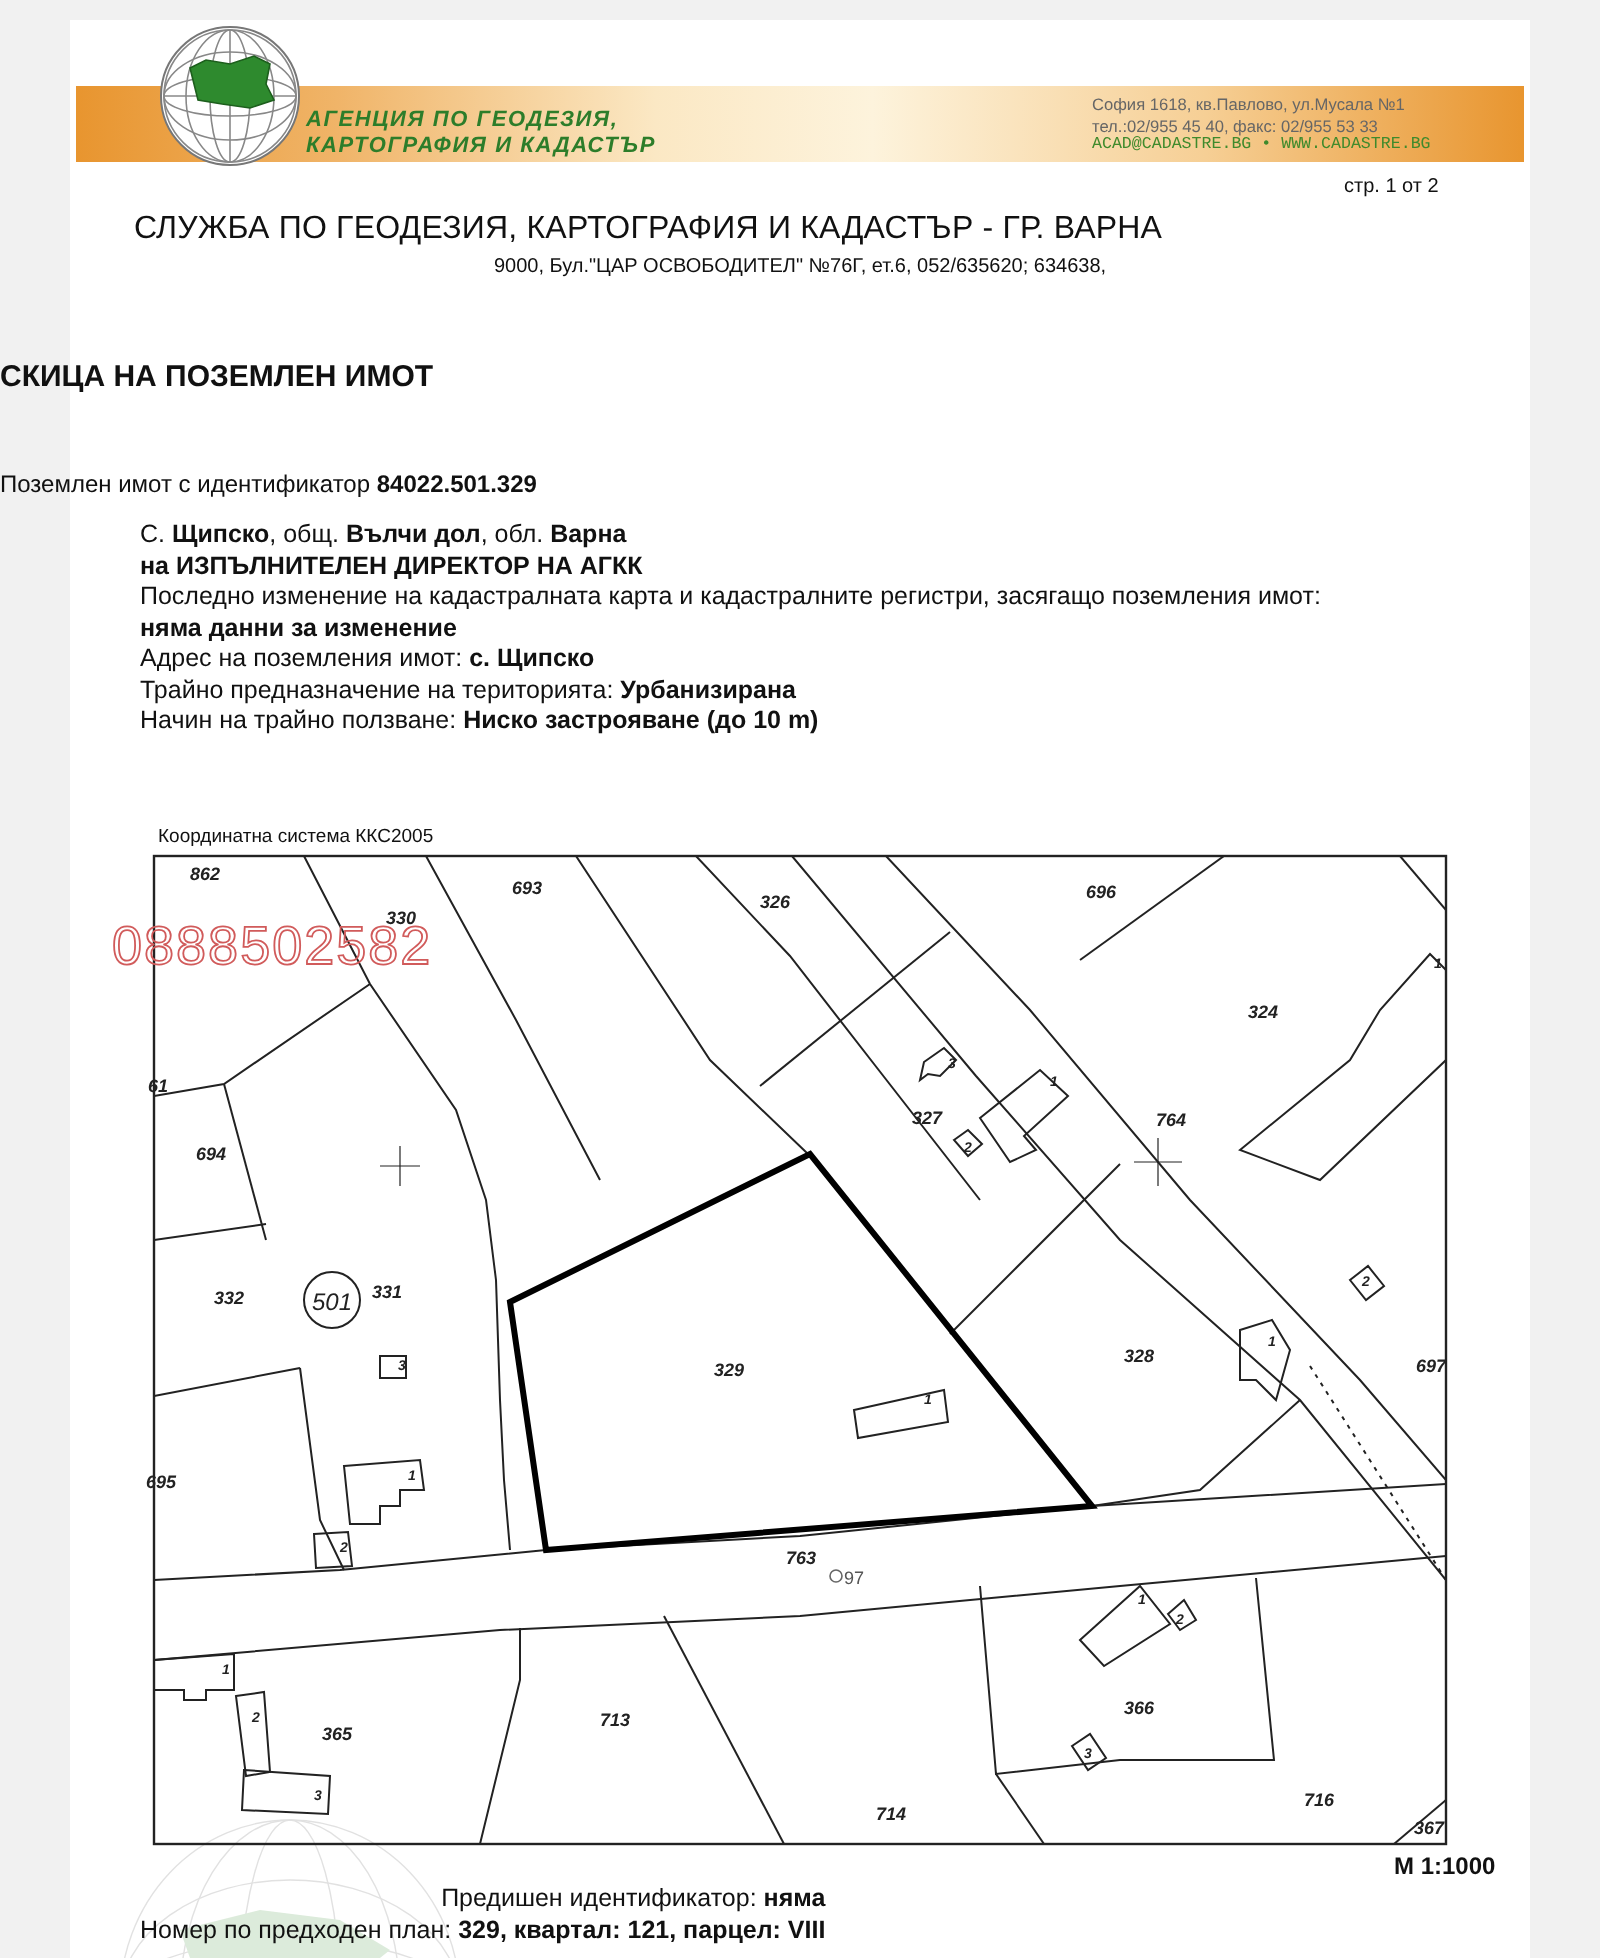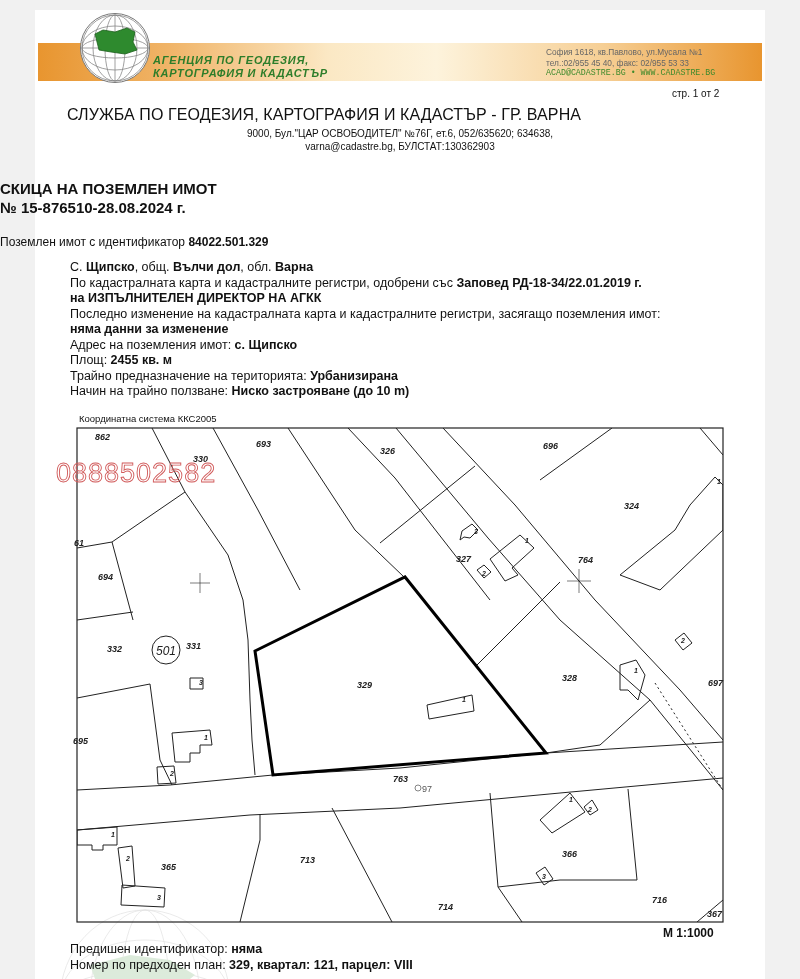--- a/index.html
+++ b/index.html
@@ -17,22 +17,22 @@
   .page-no { position:absolute; left:672px; top:88px; font-size:10px; color:#111; }
   .service { position:absolute; left:0; width:648px; top:106px; text-align:center; font-size:16px; letter-spacing:0.1px; }
   .addr { position:absolute; left:0; width:800px; top:128px; text-align:center; font-size:10px; line-height:12.5px; }
   .title { position:absolute; left:0; width:800px; top:179px; font-size:15px; font-weight:bold; line-height:19px; }
   .ident { position:absolute; left:0; width:800px; top:235px; font-size:12px; }
   .info { position:absolute; left:70px; top:260px; font-size:12.5px; line-height:15.5px; }
   .info b { font-weight:bold; }
   .coord { position:absolute; left:79px; top:413px; font-size:9.5px; }
   .map { position:absolute; left:0; top:0; }
   .scale { position:absolute; left:680px; top:926px; font-size:12px; font-weight:bold; }
-  .scale { left:663px;text-align:right; }
-  .footer { position:absolute; left:70px; top:942px; font-size:12.5px; line-height:15.5px; }
+  .scale { left:697px;text-align:right; }
+  .footer { position:absolute; left:70px; top:942px; font-size:12.5px; line-height:15.5px;text-align:right; }
   .phone { position:absolute; left:56px; top:458px; font-size:27px; color:transparent;
            -webkit-text-stroke:0.9px #d15b5b; letter-spacing:1px; }
 </style>
 </head>
 <body>
 
 <div class="page"></div>
 
 <div class="banner"></div>
 <div class="logo">
@@ -56,41 +56,37 @@
 <div class="contact">
   <div>София 1618, кв.Павлово, ул.Мусала №1</div>
   <div>тел.:02/955 45 40, факс: 02/955 53 33</div>
   <div class="web">ACAD@CADASTRE.BG • WWW.CADASTRE.BG</div>
 </div>
 <div class="page-no">стр. 1 от 2</div>
 
 <div class="service">СЛУЖБА ПО ГЕОДЕЗИЯ, КАРТОГРАФИЯ И КАДАСТЪР - ГР. ВАРНА</div>
 <div class="addr">
   <div>9000, Бул."ЦАР ОСВОБОДИТЕЛ" №76Г, ет.6, 052/635620; 634638,</div>
-  <div>varna@cadastre.bg, БУЛСТАТ:130362903</div>
 </div>
 
 <div class="title">
   <div>СКИЦА НА ПОЗЕМЛЕН ИМОТ</div>
-  <div>№ 15-876510-28.08.2024 г.</div>
 </div>
 <div class="ident">
   <span>Поземлен имот с идентификатор </span><b>84022.501.329</b>
 </div>
 
 <div class="info">
   <div>
     <span>С. </span><b>Щипско</b><span>, общ. </span><b>Вълчи дол</b><span>, обл. </span><b>Варна</b>
   </div>
-  <div><span>По кадастралната карта и кадастралните регистри, одобрени със </span><b>Заповед РД-18-34/22.01.2019 г.</b></div>
   <div><b>на ИЗПЪЛНИТЕЛЕН ДИРЕКТОР НА АГКК</b></div>
   <div>Последно изменение на кадастралната карта и кадастралните регистри, засягащо поземления имот:</div>
   <div><b>няма данни за изменение</b></div>
   <div><span>Адрес на поземления имот: </span><b>с. Щипско</b></div>
-  <div><span>Площ: </span><b>2455 кв. м</b></div>
   <div><span>Трайно предназначение на територията: </span><b>Урбанизирана</b></div>
   <div><span>Начин на трайно ползване: </span><b>Ниско застрояване (до 10 m)</b></div>
 </div>
 
 <div class="coord">Координатна система ККС2005</div>
 
 <svg class="map" width="800" height="979" style="opacity:0.35">
   <g fill="none" stroke="#aaa" stroke-width="0.7">
     <ellipse cx="145" cy="1000" rx="85" ry="90"></ellipse>
     <ellipse cx="145" cy="1000" rx="55" ry="90"></ellipse>

